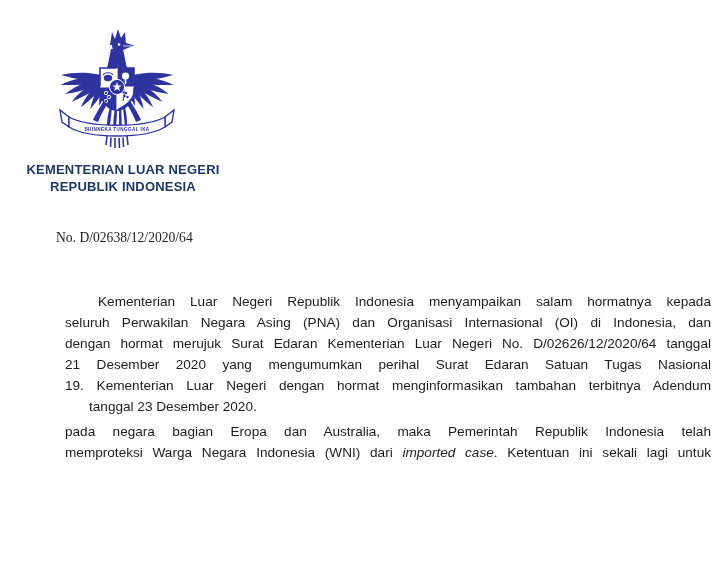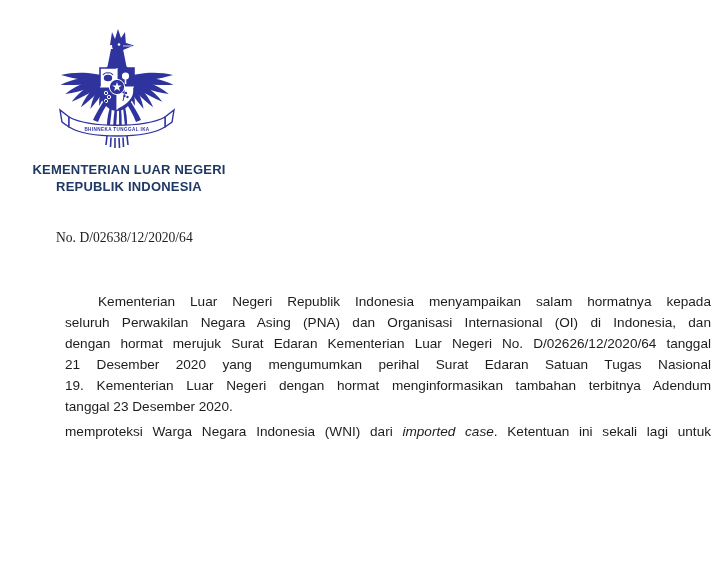--- a/index.html
+++ b/index.html
@@ -15,21 +15,21 @@
     overflow:hidden;
     font-family:"Liberation Sans", sans-serif;
   }
   
   .emblem{
     position:absolute;top:22px;left:55px;
     width:124px;height:134px;
   }
   .emblem svg{display:block;width:100%;height:100%;}
   .ministry{
-    position:absolute;top:162px;left:14px;width:230px;
+    position:absolute;top:162px;left:8px;width:230px;
     text-align:center;
     font-weight:bold;
     font-size:13px;
     line-height:16.5px;
     letter-spacing:0.2px;
     color:var(--ministry-color);
   }
   
   .doc-number{
     position:absolute;top:230px;left:56px;
@@ -45,20 +45,21 @@
   }
   .paragraph + .paragraph{margin-top:4px;}
   .line{
     text-align:justify;
     -moz-text-align-last:justify;
     text-align-last:justify;
   }
   .line.last{
     -moz-text-align-last:left;
     text-align-last:left;
+    margin-left:24px;
   }
   .line.indent{text-indent:33px;}
   .it{font-style:italic;}
 </style>
 </head>
 <body>
 
 <div class="page">
 
   <header>
@@ -150,18 +151,19 @@
     <div class="paragraphs" id="paragraphs">
         <div class="paragraph">
           <div class="line indent"><span>Kementerian Luar Negeri Republik Indonesia menyampaikan salam hormatnya kepada</span></div>
           <div class="line"><span>seluruh Perwakilan Negara Asing (PNA) dan Organisasi Internasional (OI) di Indonesia, dan</span></div>
           <div class="line"><span>dengan hormat merujuk Surat Edaran Kementerian Luar Negeri No. D/02626/12/2020/64 tanggal</span></div>
           <div class="line"><span>21 Desember 2020 yang mengumumkan perihal Surat Edaran Satuan Tugas Nasional</span></div>
           <div class="line"><span>19. Kementerian Luar Negeri dengan hormat menginformasikan tambahan terbitnya Adendum</span></div>
           <div class="line last"><span>tanggal 23 Desember 2020.</span></div>
         </div>
         <div class="paragraph">
+          <div class="line"><span>pada negara bagian Eropa dan Australia, maka Pemerintah Republik Indonesia telah</span></div>
           <div class="line"><span>memproteksi Warga Negara Indonesia (WNI) dari </span><span class="it">imported case</span><span>. Ketentuan ini sekali lagi untuk</span></div>
         </div>
       </div>
   </main>
 
 </div>
 
 </body></html>

